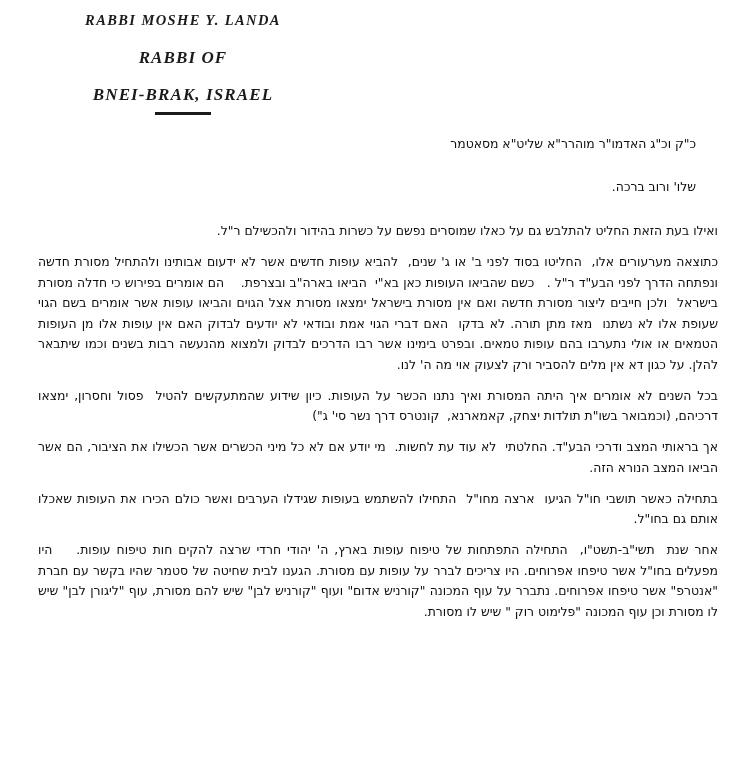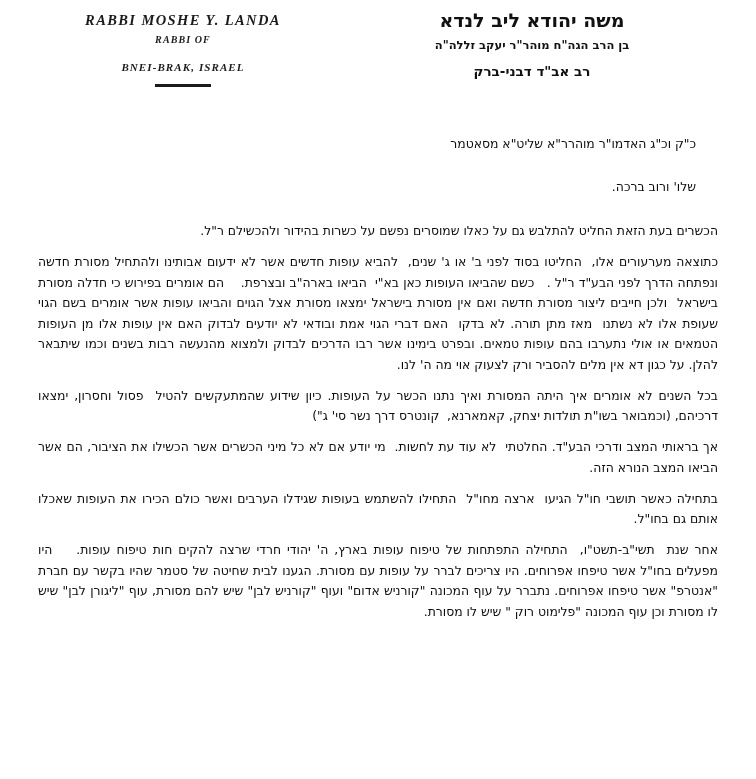--- a/index.html
+++ b/index.html
@@ -19,50 +19,51 @@
   }
 
   
   .letterhead {
     position: absolute;
     top: 0;
     left: 0;
     width: 724px;
     height: 100px;
     direction: ltr;
+    padding-left: 18px;
   }
   .lh-en {
     position: absolute;
     left: 48px;
     top: 10px;
     width: 270px;
     text-align: center;
     font-family: "Liberation Serif", "DejaVu Serif", serif;
     font-style: italic;
     font-weight: bold;
     color: #1b1b1b;
   }
   .lh-en .l1 {
     font-size: 14.5px;
     letter-spacing: 1.4px;
     line-height: 20px;
     white-space: nowrap;
   }
   .lh-en .l2 {
-    font-size: 10px;
+    font-size: 17px;
     letter-spacing: 1.1px;
     line-height: 20px;
-    margin-top: 0;
+    margin-top: 18px;
     white-space: nowrap;
   }
   .lh-en .l3 {
-    font-size: 11px;
+    font-size: 17px;
     letter-spacing: 1.1px;
     line-height: 20px;
-    margin-top: 7px;
+    margin-top: 17px;
     white-space: nowrap;
   }
   .lh-rule {
     width: 56px;
     height: 3px;
     background: #1b1b1b;
     margin: 7px auto 0 auto;
   }
 
   .lh-he {
@@ -136,36 +137,31 @@
 
   <div class="letterhead">
 
     <div class="lh-en">
       <div class="l1">RABBI MOSHE Y. LANDA</div>
       <div class="l2">RABBI OF</div>
       <div class="l3">BNEI-BRAK, ISRAEL</div>
       <div class="lh-rule"></div>
     </div>
 
-    <div class="lh-he">
-      <div class="h1">משה יהודא ליב לנדא</div>
-      <div class="h2">בן הרב הגה"ח מוהר"ר יעקב זללה"ה</div>
-      <div class="h3">רב אב"ד דבני-ברק</div>
-    </div>
 
   </div>
 
   <div class="body-area">
 
     <div class="salutation first">כ"ק וכ"ג האדמו"ר מוהרר"א שליט"א מסאטמר</div>
 
     <div class="salutation second">שלו' ורוב ברכה.</div>
 
 
-    <p class="para just-last">הכשרים בעת הזאת החליט להתלבש גם על כאלו שמוסרים נפשם על כשרות בהידור ולהכשילם ר"ל.</p>
+    <p class="para just-last">ואילו בעת הזאת החליט להתלבש גם על כאלו שמוסרים נפשם על כשרות בהידור ולהכשילם ר"ל.</p>
 
 
     <p class="para">כתוצאה מערעורים אלו,  החליטו בסוד לפני ב' או ג' שנים,  להביא עופות חדשים אשר לא ידעום אבותינו ולהתחיל מסורת חדשה ונפתחה הדרך לפני הבע"ד ר"ל .   כשם שהביאו העופות כאן בא"י  הביאו בארה"ב ובצרפת.    הם אומרים בפירוש כי חדלה מסורת בישראל  ולכן חייבים ליצור מסורת חדשה ואם אין מסורת בישראל ימצאו מסורת אצל הגוים והביאו עופות אשר אומרים בשם הגוי שעופת אלו לא נשתנו  מאז מתן תורה. לא בדקו  האם דברי הגוי אמת ובודאי לא יודעים לבדוק האם אין עופות אלו מן העופות הטמאים או אולי נתערבו בהם עופות טמאים. ובפרט בימינו אשר רבו הדרכים לבדוק ולמצוא מהנעשה רבות בשנים וכמו שיתבאר להלן. על כגון דא אין מלים להסביר ורק לצעוק אוי מה ה' לנו.</p>
 
     <p class="para">בכל השנים לא אומרים איך היתה המסורת ואיך נתנו הכשר על העופות. כיון שידוע שהמתעקשים להטיל  פסול וחסרון, ימצאו דרכיהם, (וכמבואר בשו"ת תולדות יצחק, קאמארנא,  קונטרס דרך נשר סי' ג")</p>
 
     <p class="para">אך בראותי המצב ודרכי הבע"ד. החלטתי  לא עוד עת לחשות.  מי יודע אם לא כל מיני הכשרים אשר הכשילו את הציבור, הם אשר הביאו המצב הנורא הזה.</p>
 
     <p class="para">בתחילה כאשר תושבי חו"ל הגיעו  ארצה מחו"ל  התחילו להשתמש בעופות שגידלו הערבים ואשר כולם הכירו את העופות שאכלו אותם גם בחו"ל.</p>
 

